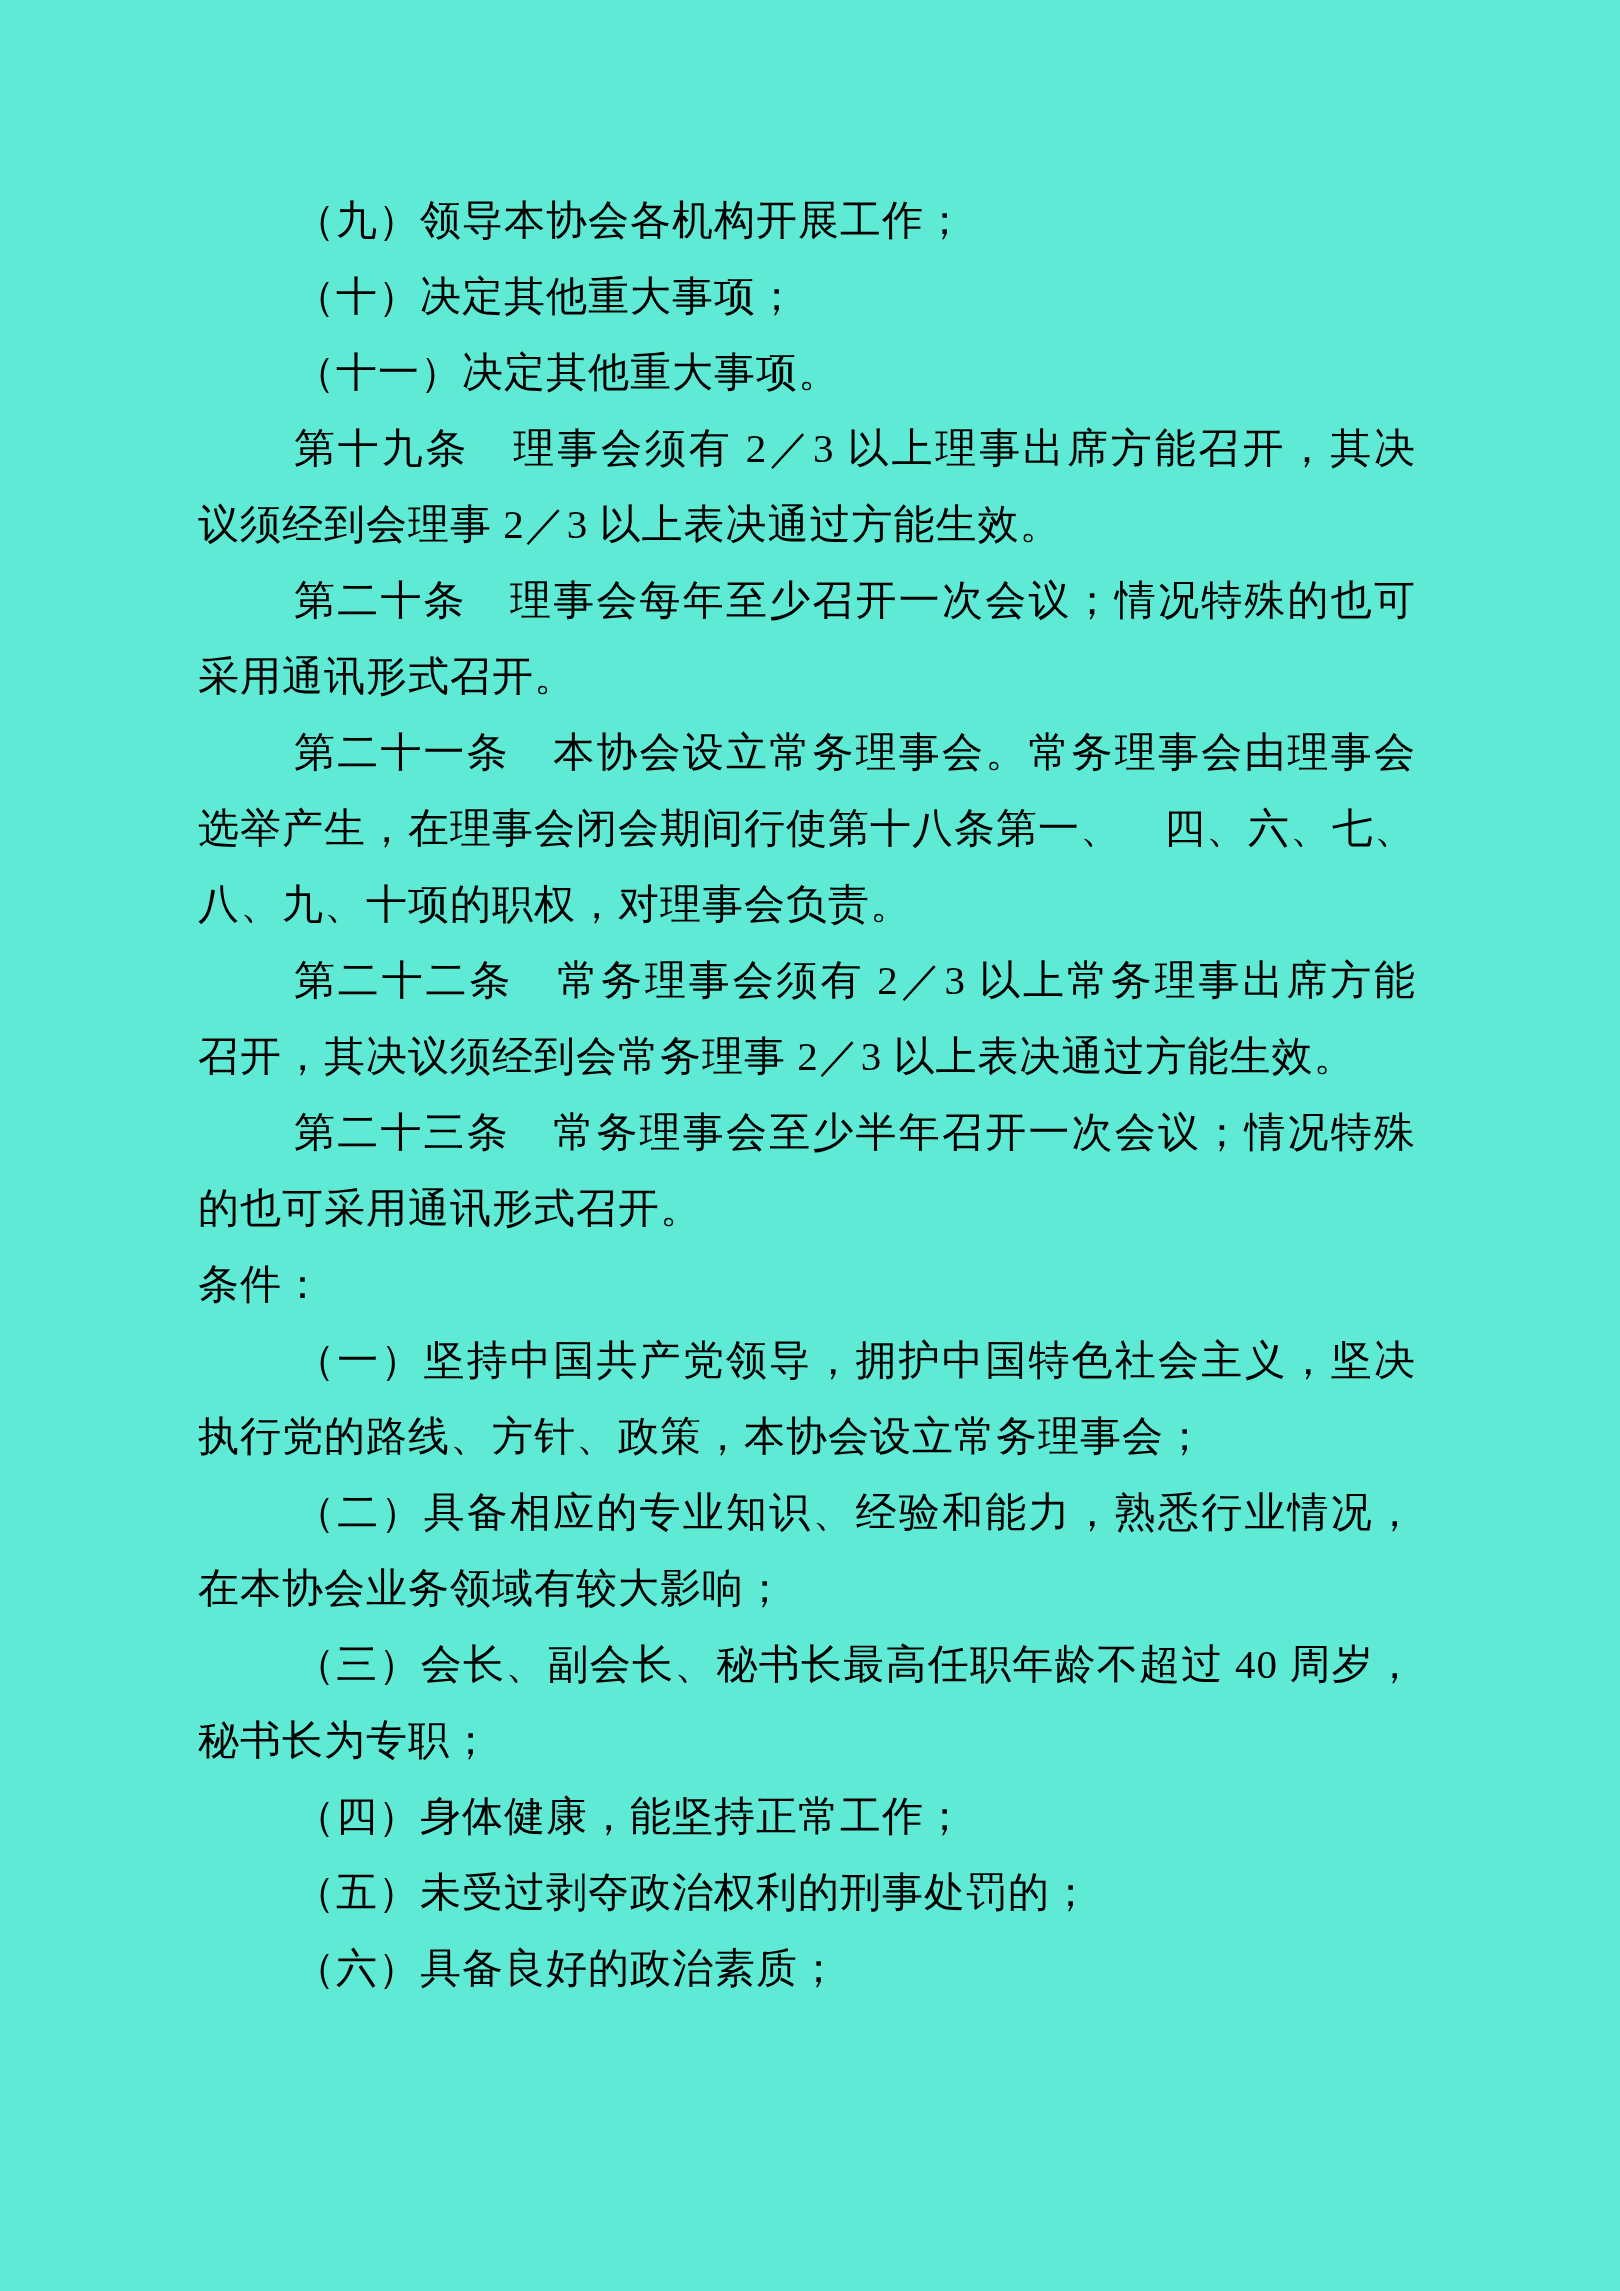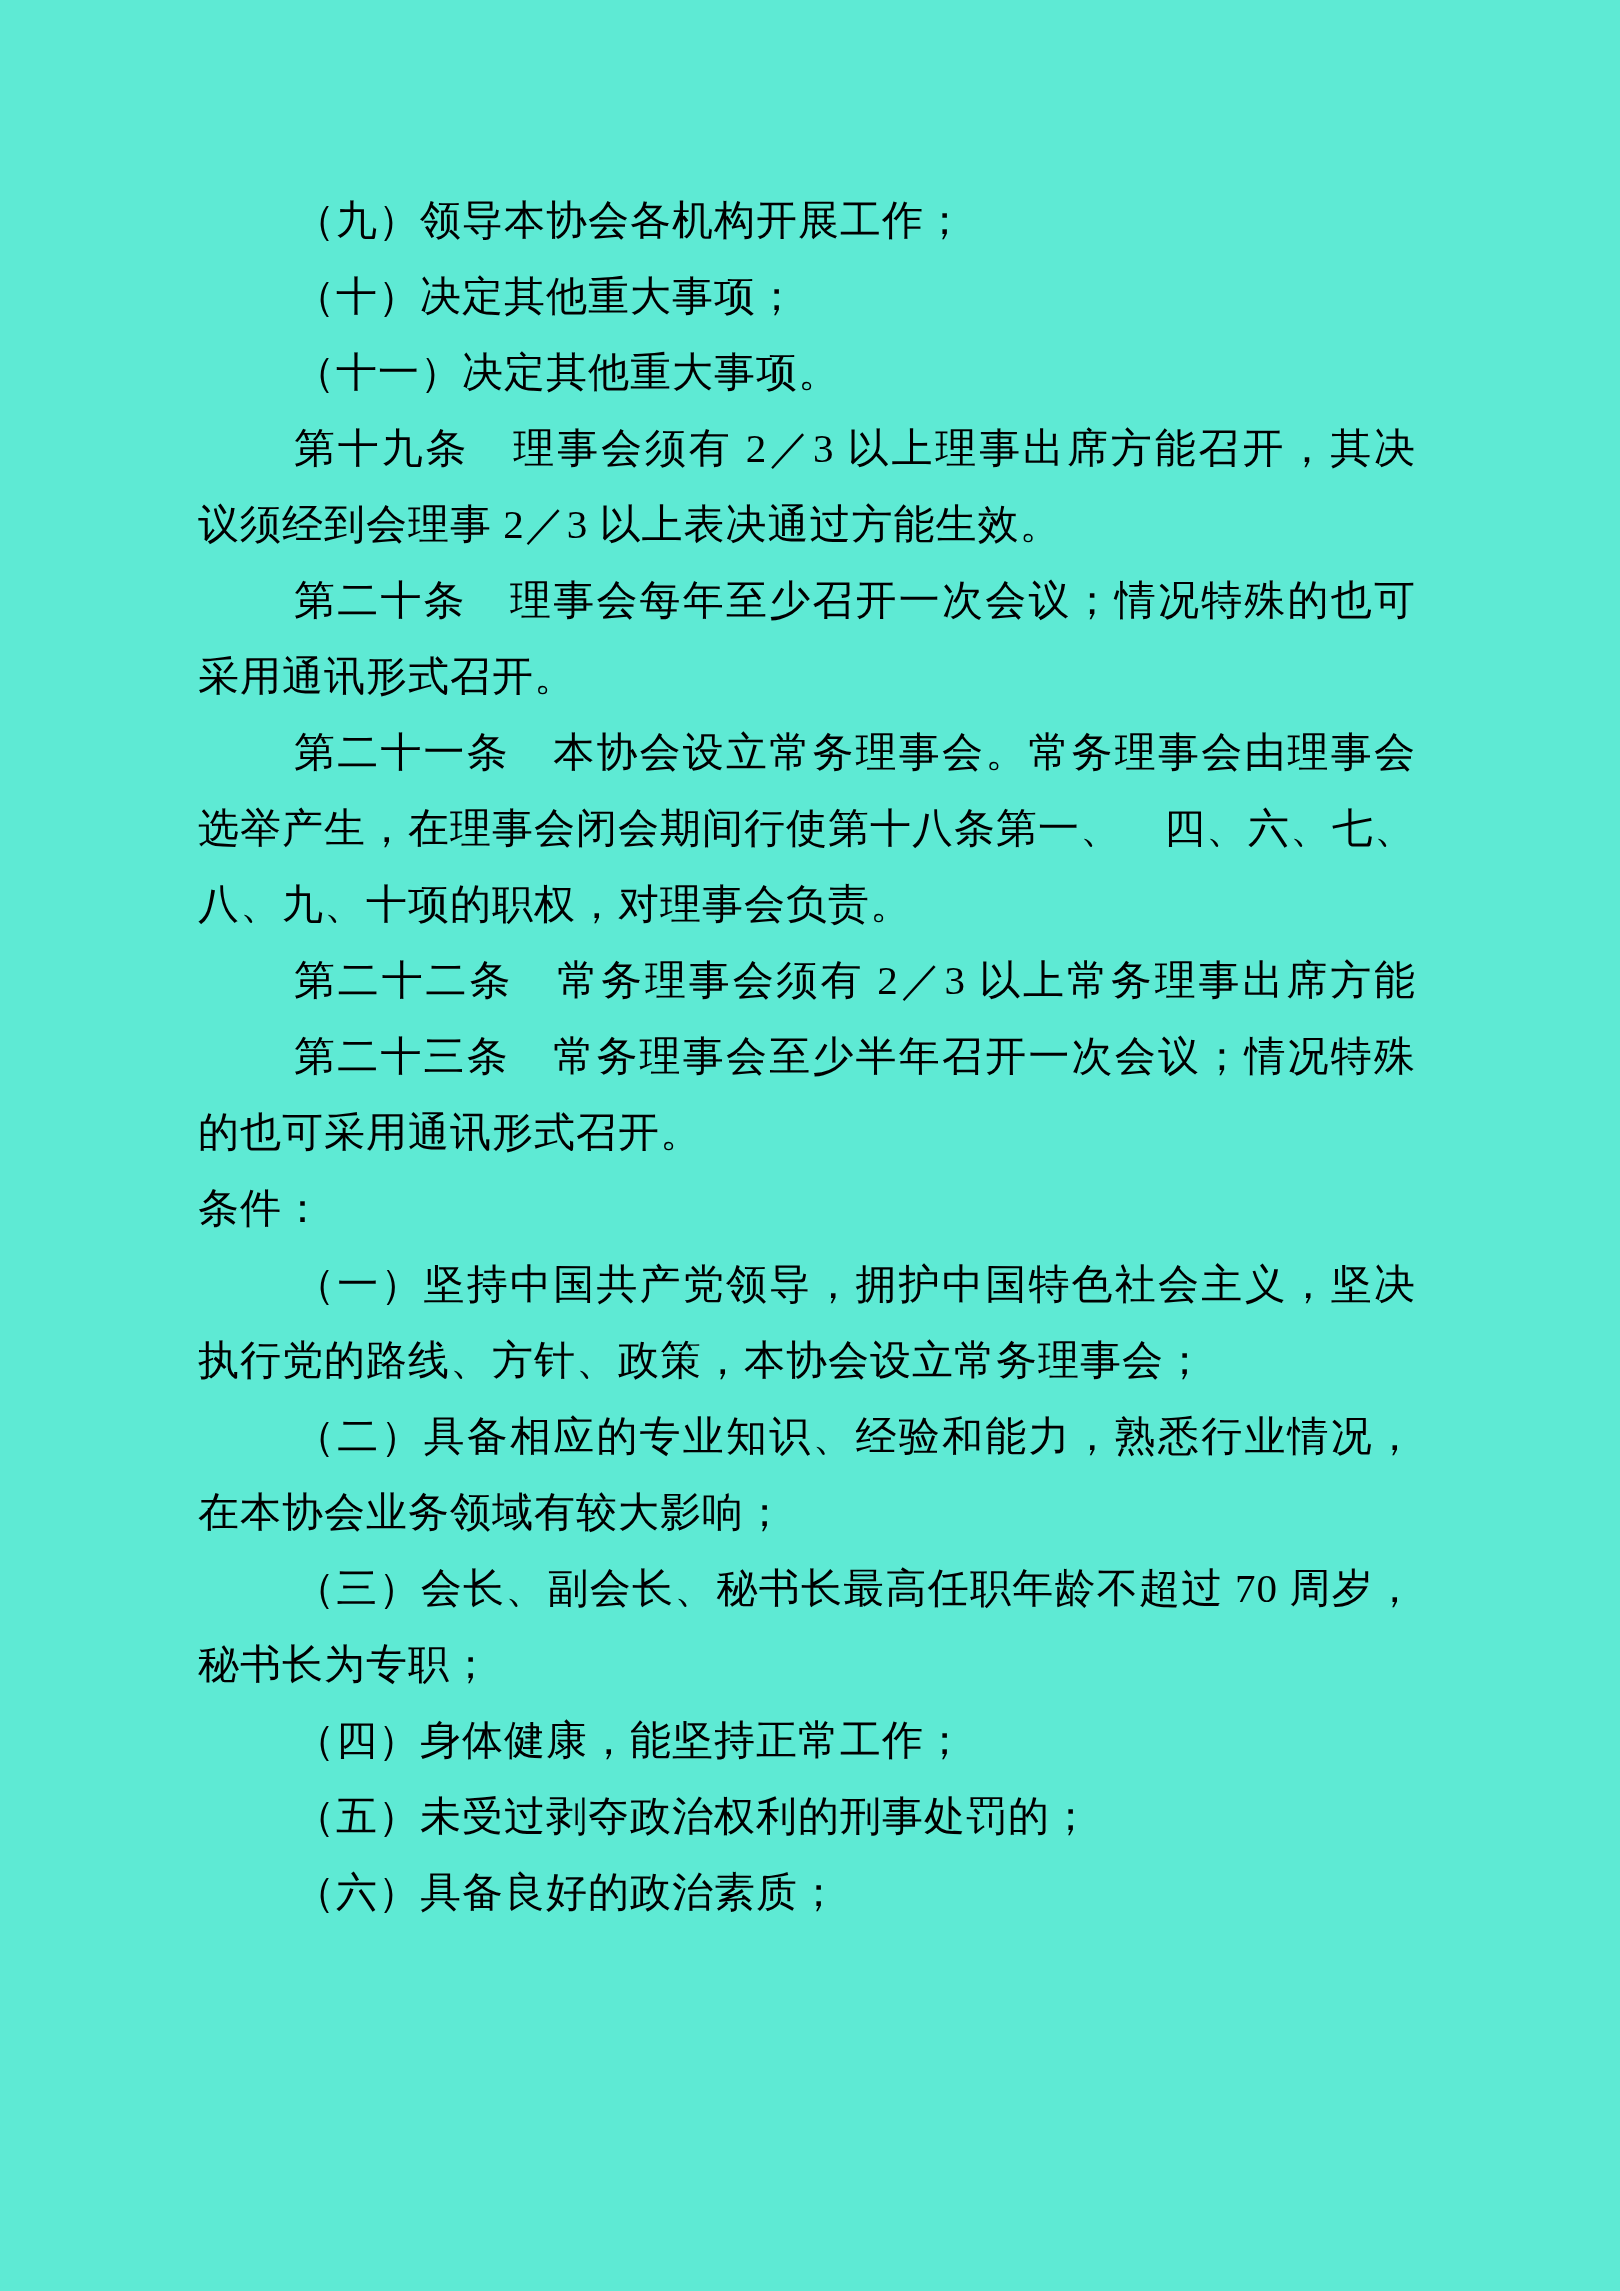--- a/index.html
+++ b/index.html
@@ -54,27 +54,28 @@
       <div class="line indent"><span class="run-regular">（十）决定其他重大事项；</span></div>
       <div class="line indent"><span class="run-regular">（十一）决定其他重大事项。</span></div>
       <div class="line indent justify"><span class="run-bold">第十九条</span><span class="run-regular">　理事会须有 2／3 以上理事出席方能召开，其决</span></div>
       <div class="line"><span class="run-regular">议须经到会理事 2／3 以上表决通过方能生效。</span></div>
       <div class="line indent justify"><span class="run-bold">第二十条</span><span class="run-regular">　理事会每年至少召开一次会议；情况特殊的也可</span></div>
       <div class="line"><span class="run-regular">采用通讯形式召开。</span></div>
       <div class="line indent justify"><span class="run-bold">第二十一条</span><span class="run-regular">　本协会设立常务理事会。常务理事会由理事会</span></div>
       <div class="line justify"><span class="run-regular">选举产生，在理事会闭会期间行使第十八条第一、　四、六、七、</span></div>
       <div class="line"><span class="run-regular">八、九、十项的职权，对理事会负责。</span></div>
       <div class="line indent justify"><span class="run-bold">第二十二条</span><span class="run-regular">　常务理事会须有 2／3 以上常务理事出席方能</span></div>
+      <div class="line"><span class="run-regular">召开，其决议须经到会常务理事 2／3 以上表决通过方能生效。</span></div>
       <div class="line indent justify"><span class="run-bold">第二十三条</span><span class="run-regular">　常务理事会至少半年召开一次会议；情况特殊</span></div>
       <div class="line"><span class="run-regular">的也可采用通讯形式召开。</span></div>
       <div class="line"><span class="run-regular">条件：</span></div>
       <div class="line indent justify"><span class="run-regular">（一）坚持中国共产党领导，拥护中国特色社会主义，坚决</span></div>
       <div class="line"><span class="run-regular">执行党的路线、方针、政策，本协会设立常务理事会；</span></div>
       <div class="line indent justify"><span class="run-regular">（二）具备相应的专业知识、经验和能力，熟悉行业情况，</span></div>
       <div class="line"><span class="run-regular">在本协会业务领域有较大影响；</span></div>
-      <div class="line indent justify"><span class="run-regular">（三）会长、副会长、秘书长最高任职年龄不超过 70 周岁，</span></div>
+      <div class="line indent justify"><span class="run-regular">（三）会长、副会长、秘书长最高任职年龄不超过 40 周岁，</span></div>
       <div class="line"><span class="run-regular">秘书长为专职；</span></div>
       <div class="line indent"><span class="run-regular">（四）身体健康，能坚持正常工作；</span></div>
       <div class="line indent"><span class="run-regular">（五）未受过剥夺政治权利的刑事处罚的；</span></div>
       <div class="line indent"><span class="run-regular">（六）具备良好的政治素质；</span></div>
     </div>
 </div>
 
 
 </body></html>

